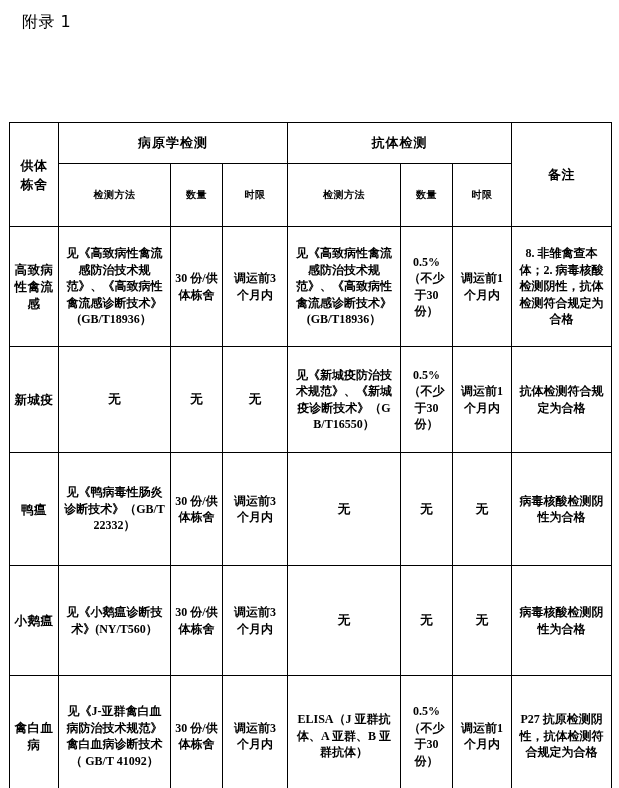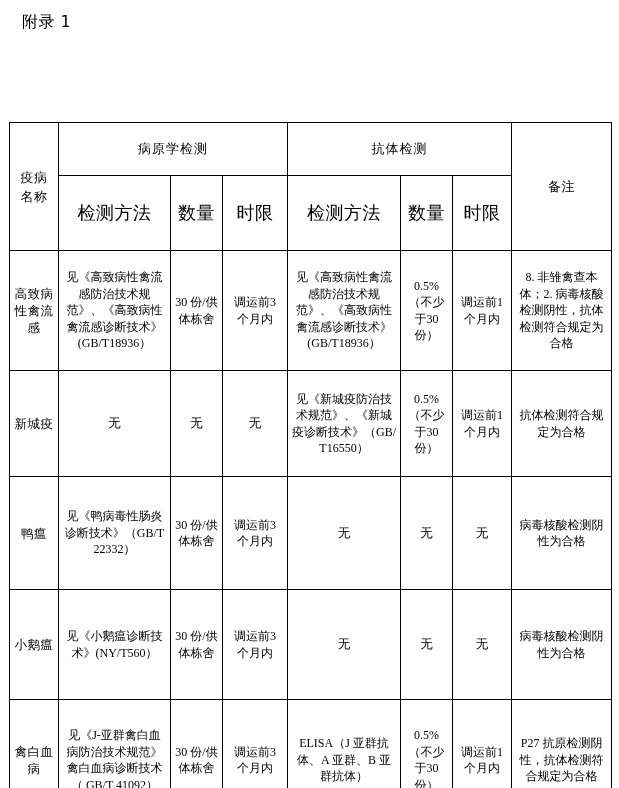--- a/index.html
+++ b/index.html
@@ -49,45 +49,45 @@
     top: 122px;
     width: 602px;
     border-collapse: collapse;
     table-layout: fixed;
     font-size: 11.5px;
     line-height: 15px;
   }
   table.req-table td,
   table.req-table th {
     border: 1px solid #000000;
-    padding: 11px 4px;
+    padding: 5px 4px;
     text-align: center;
     vertical-align: middle;
-    font-weight: normal;
+    font-weight: bold;
     word-break: break-all;
     overflow: hidden;
   }
   
   col.c-disease   { width: 49px; }
   col.c-p-method  { width: 112px; }
   col.c-p-qty     { width: 52px; }
   col.c-p-time    { width: 65px; }
   col.c-a-method  { width: 113px; }
   col.c-a-qty     { width: 52px; }
   col.c-a-time    { width: 59px; }
   col.c-remark    { width: 100px; }
 
   th.group-head {
     font-size: 13px;
     line-height: 18px;
     letter-spacing: 1px;
     height: 30px;
   }
   th.sub-head {
-    font-size: 18px;
+    font-size: 10px;
     line-height: 18px;
     letter-spacing: 0.5px;
     height: 52px;
   }
   th.disease-head,
   th.remark-head {
     font-size: 13px;
     line-height: 19px;
     letter-spacing: 0.5px;
   }
@@ -133,21 +133,21 @@
       <col class="c-p-method">
       <col class="c-p-qty">
       <col class="c-p-time">
       <col class="c-a-method">
       <col class="c-a-qty">
       <col class="c-a-time">
       <col class="c-remark">
     </colgroup>
     <thead>
       <tr>
-        <th class="disease-head" rowspan="2">疫病名称</th>
+        <th class="disease-head" rowspan="2">供体栋舍</th>
         <th class="group-head" colspan="3">病原学检测</th>
         <th class="group-head" colspan="3">抗体检测</th>
         <th class="remark-head" rowspan="2">备注</th>
       </tr>
       <tr>
         <th class="sub-head">检测方法</th>
         <th class="sub-head">数量</th>
         <th class="sub-head">时限</th>
         <th class="sub-head">检测方法</th>
         <th class="sub-head">数量</th>

